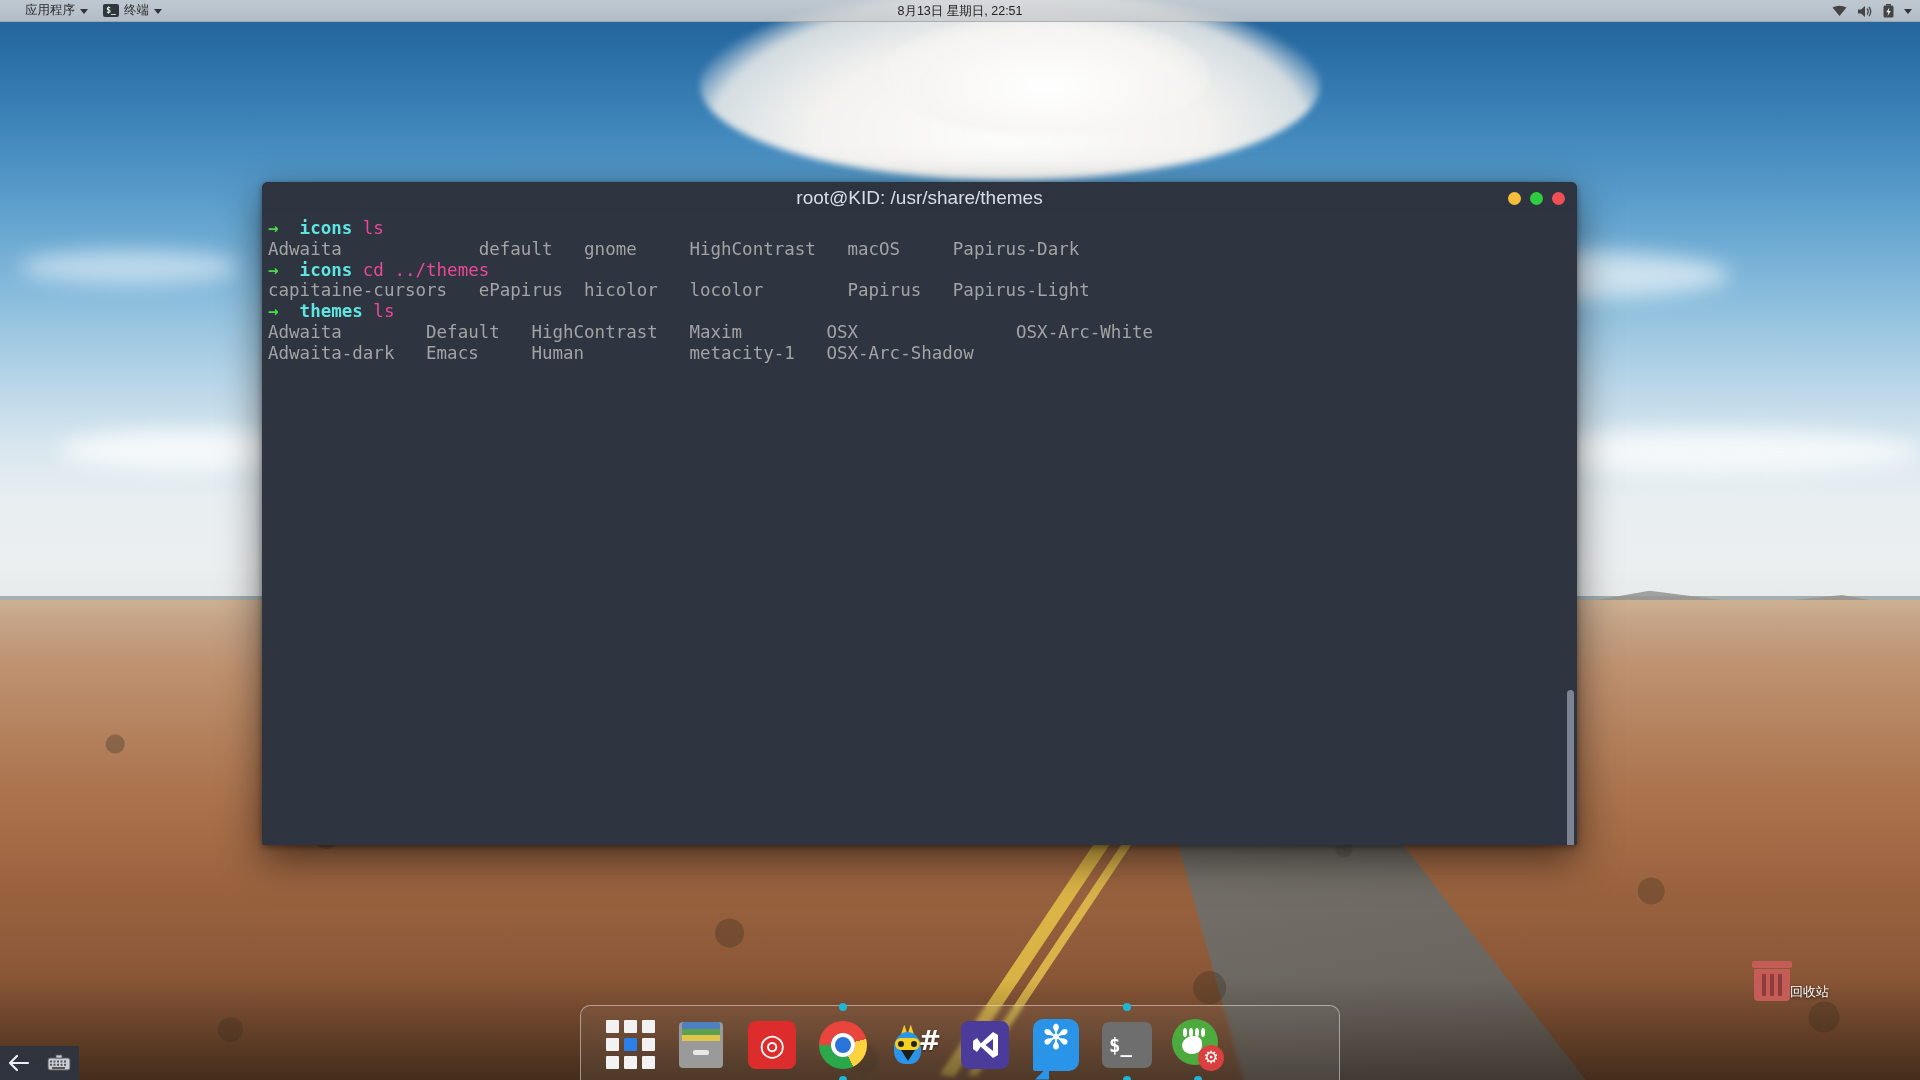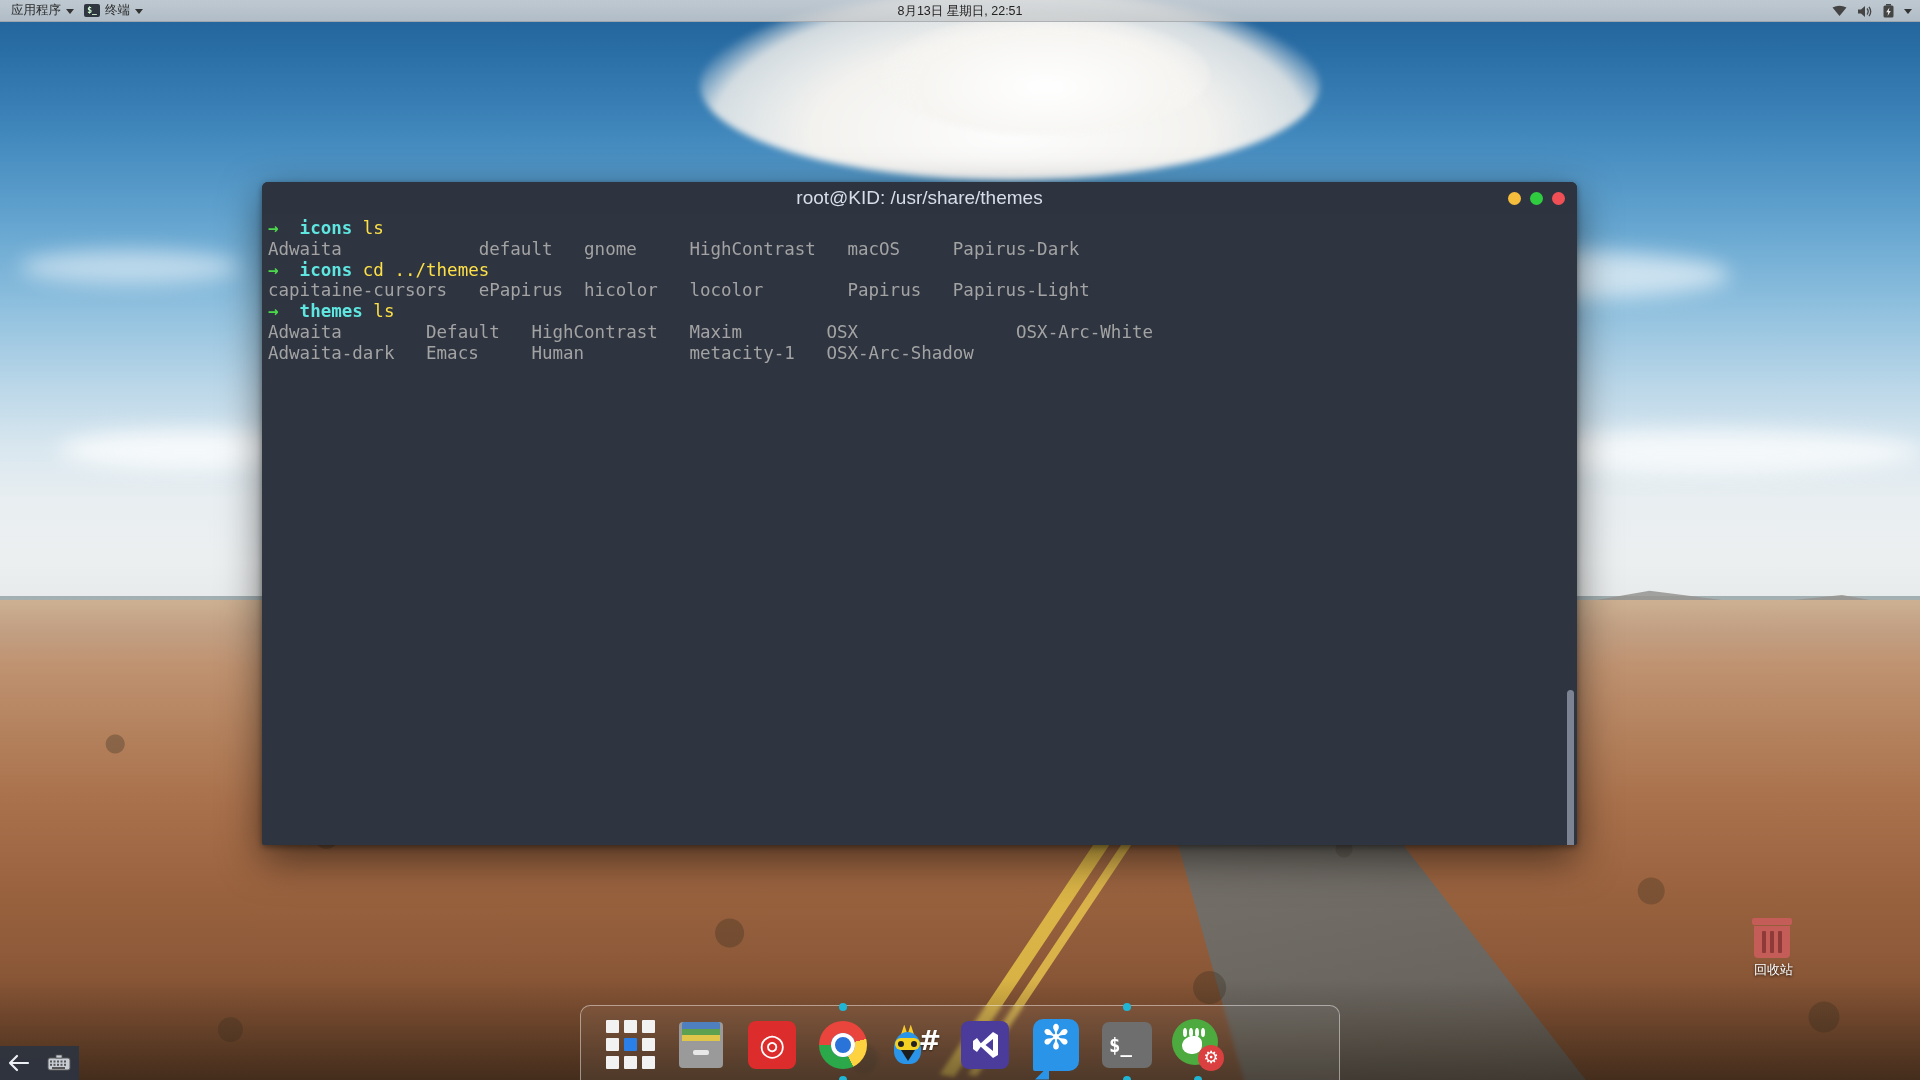--- a/index.html
+++ b/index.html
@@ -96,21 +96,21 @@
 
   
   #top-panel {
     position:absolute; left:0; top:0; width:1920px; height:22px;
     display:flex; align-items:center;
     font-size:12.5px; color:#2a2a2a;
     z-index:40;
     background:linear-gradient(to bottom, rgba(216,218,219,.86), rgba(200,203,205,.86));
     border-bottom:1px solid rgba(120,125,128,.45);
   }
-  .tp-left { display:flex; align-items:flex-start; padding-left:6px; }
+  .tp-left { display:flex; align-items:flex-start; gap:5px; padding-left:20px; }
   .tp-item { display:flex; align-items:center; gap:5px; padding:0 5px; height:20px; }
   .caret {
     width:0;height:0;border-left:4.5px solid transparent;border-right:4.5px solid transparent;
     border-top:5px solid #333; margin-top:1px;
   }
   .term-mini {
     width:16px;height:13px;background:#2f3640;border-radius:2px;
     display:flex;align-items:center;justify-content:center;
     color:#d6ffd6;font-family:"DejaVu Sans Mono",monospace;font-size:8px;font-weight:bold;
     line-height:1;
@@ -161,35 +161,35 @@
     background:#2e3440;
     padding:4px 0 0 0;
     font-family:"DejaVu Sans Mono", monospace;
     font-size:17.5px;
     line-height:20.8px;
     overflow:hidden;
   }
   .tline { white-space:pre; padding-left:6px; height:20.8px; }
   .p-arrow { color:#4cd94c; font-weight:bold; }
   .p-dir   { color:#5fe6e0; font-weight:bold; }
-  .p-cmd   { color:#fde047; }
+  .p-cmd   { color:#ec4899; }
   .ls-out  { color:#a3a3a3; }
   .cursor {
     display:inline-block; width:11px; height:17px;
     background:#cbd2dc; vertical-align:-3px;
   }
   #term-scrollbar {
     position:absolute; right:3px; top:476px; width:7px; height:160px;
     background:#8a93a3; border-radius:4px; opacity:.85;
   }
 
   
   #trash {
-    position:absolute; left:1754px; top:918px; width:84px;
-    display:flex; flex-direction:column; align-items:flex-start; z-index:15;
+    position:absolute; left:1754px; top:961px; width:84px;
+    display:flex; flex-direction:row; align-items:flex-end; z-index:15;
   }
   .trash-can {
     width:36px;height:40px;position:relative;
   }
   .trash-lid {
     position:absolute;top:0;left:-2px;width:40px;height:7px;border-radius:2px;background:#c45c58;
   }
   .trash-body {
     position:absolute;top:8px;left:0;width:36px;height:32px;border-radius:0 0 4px 4px;background:#c45c58;
     display:flex;justify-content:center;gap:4px;padding-top:5px;

